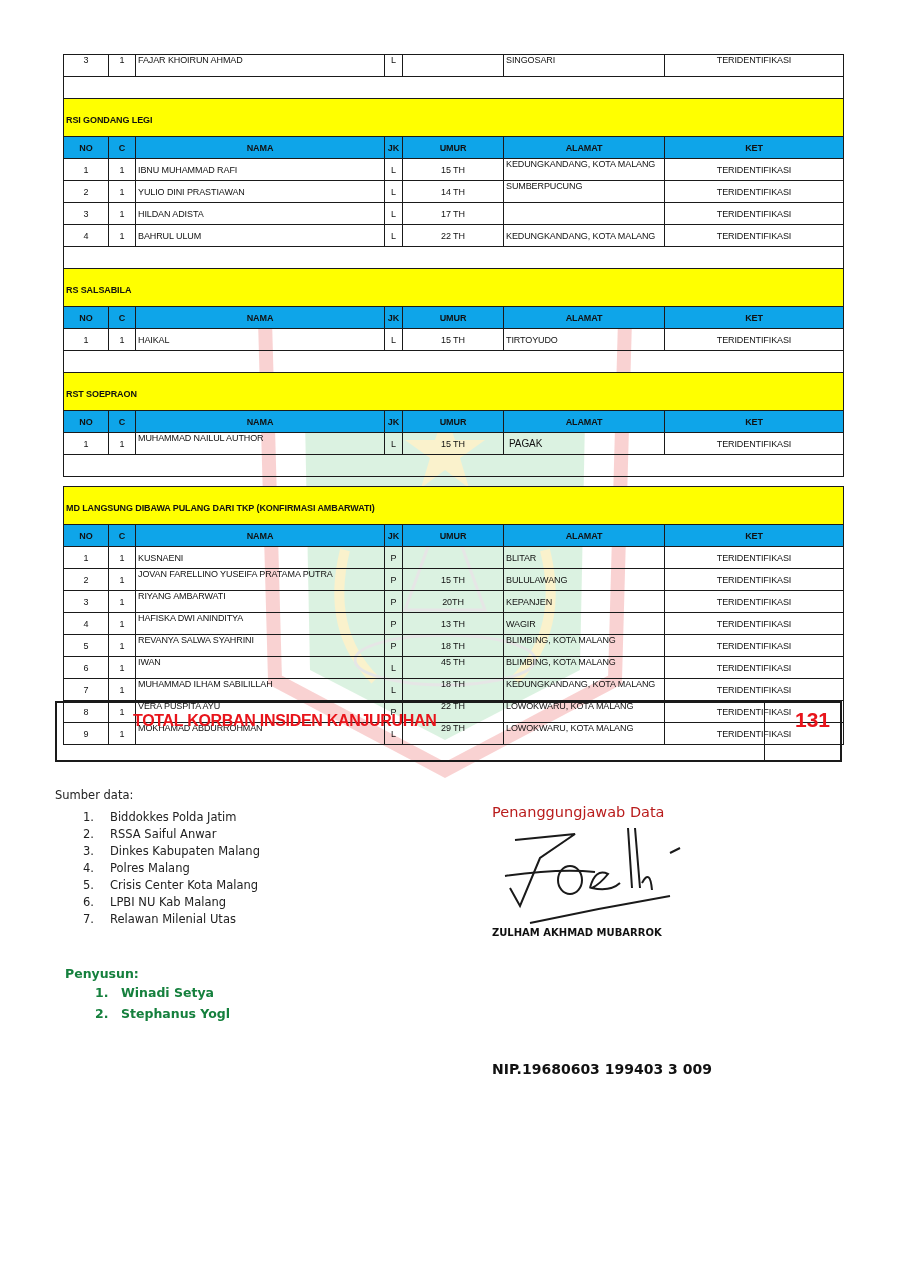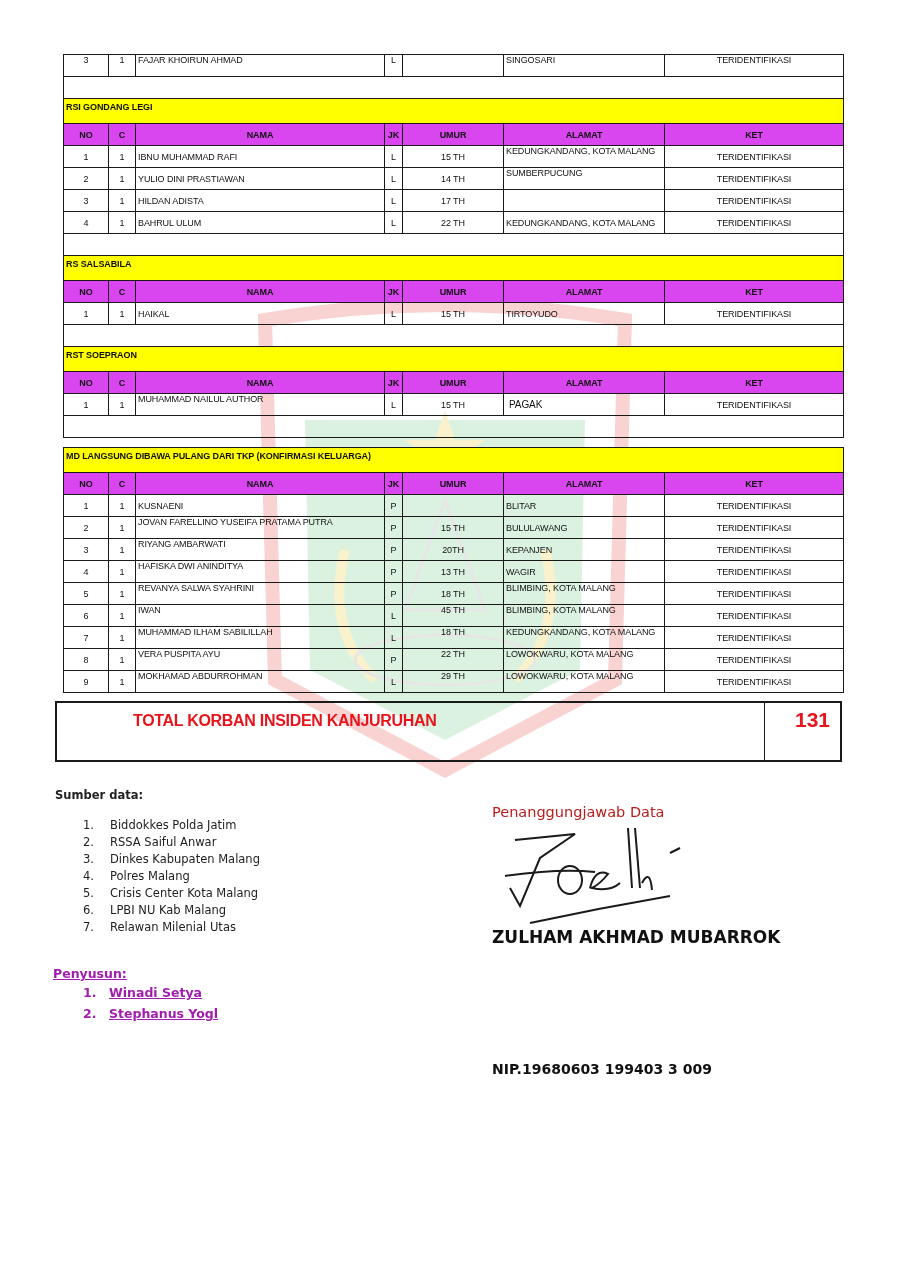--- a/index.html
+++ b/index.html
@@ -9,44 +9,44 @@
   
   .watermark { position: absolute; left: 255px; top: 300px; width: 380px; height: 480px; z-index: 0; opacity: 0.5; }
 
   .tables { position: absolute; left: 63px; top: 54px; width: 780px; z-index: 1; }
   table.grid { border-collapse: collapse; width: 780px; table-layout: fixed; }
   table.grid td { border: 1.5px solid #1a1a1a; font-size: 9px; height: 21px; padding: 0 2px; white-space: nowrap; overflow: hidden;
                   font-family: "Liberation Sans", sans-serif; letter-spacing: -0.1px; }
   td.c { text-align: center; }
   td.l { text-align: left; }
   td.top { vertical-align: top; padding-top: 2px; }
-  tr.section td { background: #ffff00; font-weight: bold; height: 21px; vertical-align: top; padding-top: 3px; }
-  tr.header td { background: #d946ef; font-weight: bold; text-align: center; }
+  tr.section td { background: #ffff00; font-weight: bold; height: 21px; vertical-align: top; padding-top: 16px; }
+  tr.header td { background: #0ea5e9; font-weight: bold; text-align: center; }
   tr.blank td { height: 21px; }
   tr.gap td { border: none; height: 9px; padding: 0; }
 
   .total { position: absolute; left: 55px; top: 701px; width: 787px; height: 61px; border: 2px solid #1a1a1a; z-index: 1; box-sizing: border-box; }
   .total .label { position: absolute; left: 76px; top: 9px; color: #e8141b; font-weight: bold; font-size: 16px; letter-spacing: -0.3px; }
   .total .divider { position: absolute; left: 707px; top: 0; bottom: 0; border-left: 1.5px solid #1a1a1a; }
   .total .count { position: absolute; left: 738px; top: 5px; color: #e8141b; font-weight: bold; font-size: 21px; }
 
   .sources { position: absolute; left: 55px; top: 788px; font-family: "DejaVu Sans", sans-serif; font-size: 11.5px; color: #222; z-index: 1; }
-  .sources .title { margin-bottom: 16px; font-weight: bold; }
+  .sources .title { margin-bottom: 8px; }
   .sources ol { list-style: none; margin: 0; padding: 0; }
   .sources li { height: 17px; position: relative; padding-left: 55px; }
   .sources li .num { position: absolute; left: 28px; }
 
-  .penyusun { position: absolute; left: 53px; top: 966px; font-family: "DejaVu Sans", sans-serif; font-size: 12.5px; font-weight: bold; color: #a21caf; z-index: 1; text-decoration: underline; }
+  .penyusun { position: absolute; left: 65px; top: 966px; font-family: "DejaVu Sans", sans-serif; font-size: 12.5px; font-weight: bold; color: #15803d; z-index: 1; }
   .penyusun ol { list-style: none; margin: 4px 0 0 0; padding: 0; }
   .penyusun li { height: 21px; position: relative; padding-left: 56px; }
   .penyusun li .num { position: absolute; left: 30px; }
 
   .pj { position: absolute; left: 492px; top: 804px; font-family: "DejaVu Sans", sans-serif; font-size: 14.5px; color: #b91c1c; z-index: 1; }
   .signature { position: absolute; left: 500px; top: 828px; width: 200px; height: 100px; z-index: 1; }
-  .pj-name { position: absolute; left: 492px; top: 927px; font-family: "DejaVu Sans", sans-serif; font-size: 17px; font-weight: bold; color: #111; z-index: 1; }
+  .pj-name { position: absolute; left: 492px; top: 927px; font-family: "DejaVu Sans", sans-serif; font-size: 10px; font-weight: bold; color: #111; z-index: 1; }
 
   .supervisi { position: absolute; left: 492px; top: 1057px; font-family: "DejaVu Sans", sans-serif; font-size: 14px; font-weight: bold; color: #111; line-height: 24px; z-index: 1; }
 </style>
 </head>
 <body>
 
 <svg class="watermark" viewBox="0 0 380 480">
   <path d="M10 20 Q190 -10 370 20 L360 380 L190 470 L20 380 Z" fill="none" stroke="#f4a6a6" stroke-width="14"></path>
   <path d="M50 120 L330 120 L325 370 L190 440 L55 370 Z" fill="#b9e6c4"></path>
   <polygon points="190,110 200,140 230,140 205,158 214,188 190,170 166,188 175,158 150,140 180,140" fill="#f6e79a"></polygon>
@@ -181,21 +181,21 @@
         <td class="c">TERIDENTIFIKASI</td>
       </tr>
       <tr class="blank">
           <td colspan="7"></td>
         </tr>
       <tr class="gap">
           <td colspan="7"></td>
         </tr>
 
       <tr class="section">
-          <td colspan="7">MD LANGSUNG DIBAWA PULANG DARI TKP (KONFIRMASI KELUARGA)</td>
+          <td colspan="7">MD LANGSUNG DIBAWA PULANG DARI TKP (KONFIRMASI AMBARWATI)</td>
         </tr>
       <tr class="header">
         <td>NO</td>
         <td>C</td>
         <td>NAMA</td>
         <td>JK</td>
         <td>UMUR</td>
         <td>ALAMAT</td>
         <td>KET</td>
       </tr>

